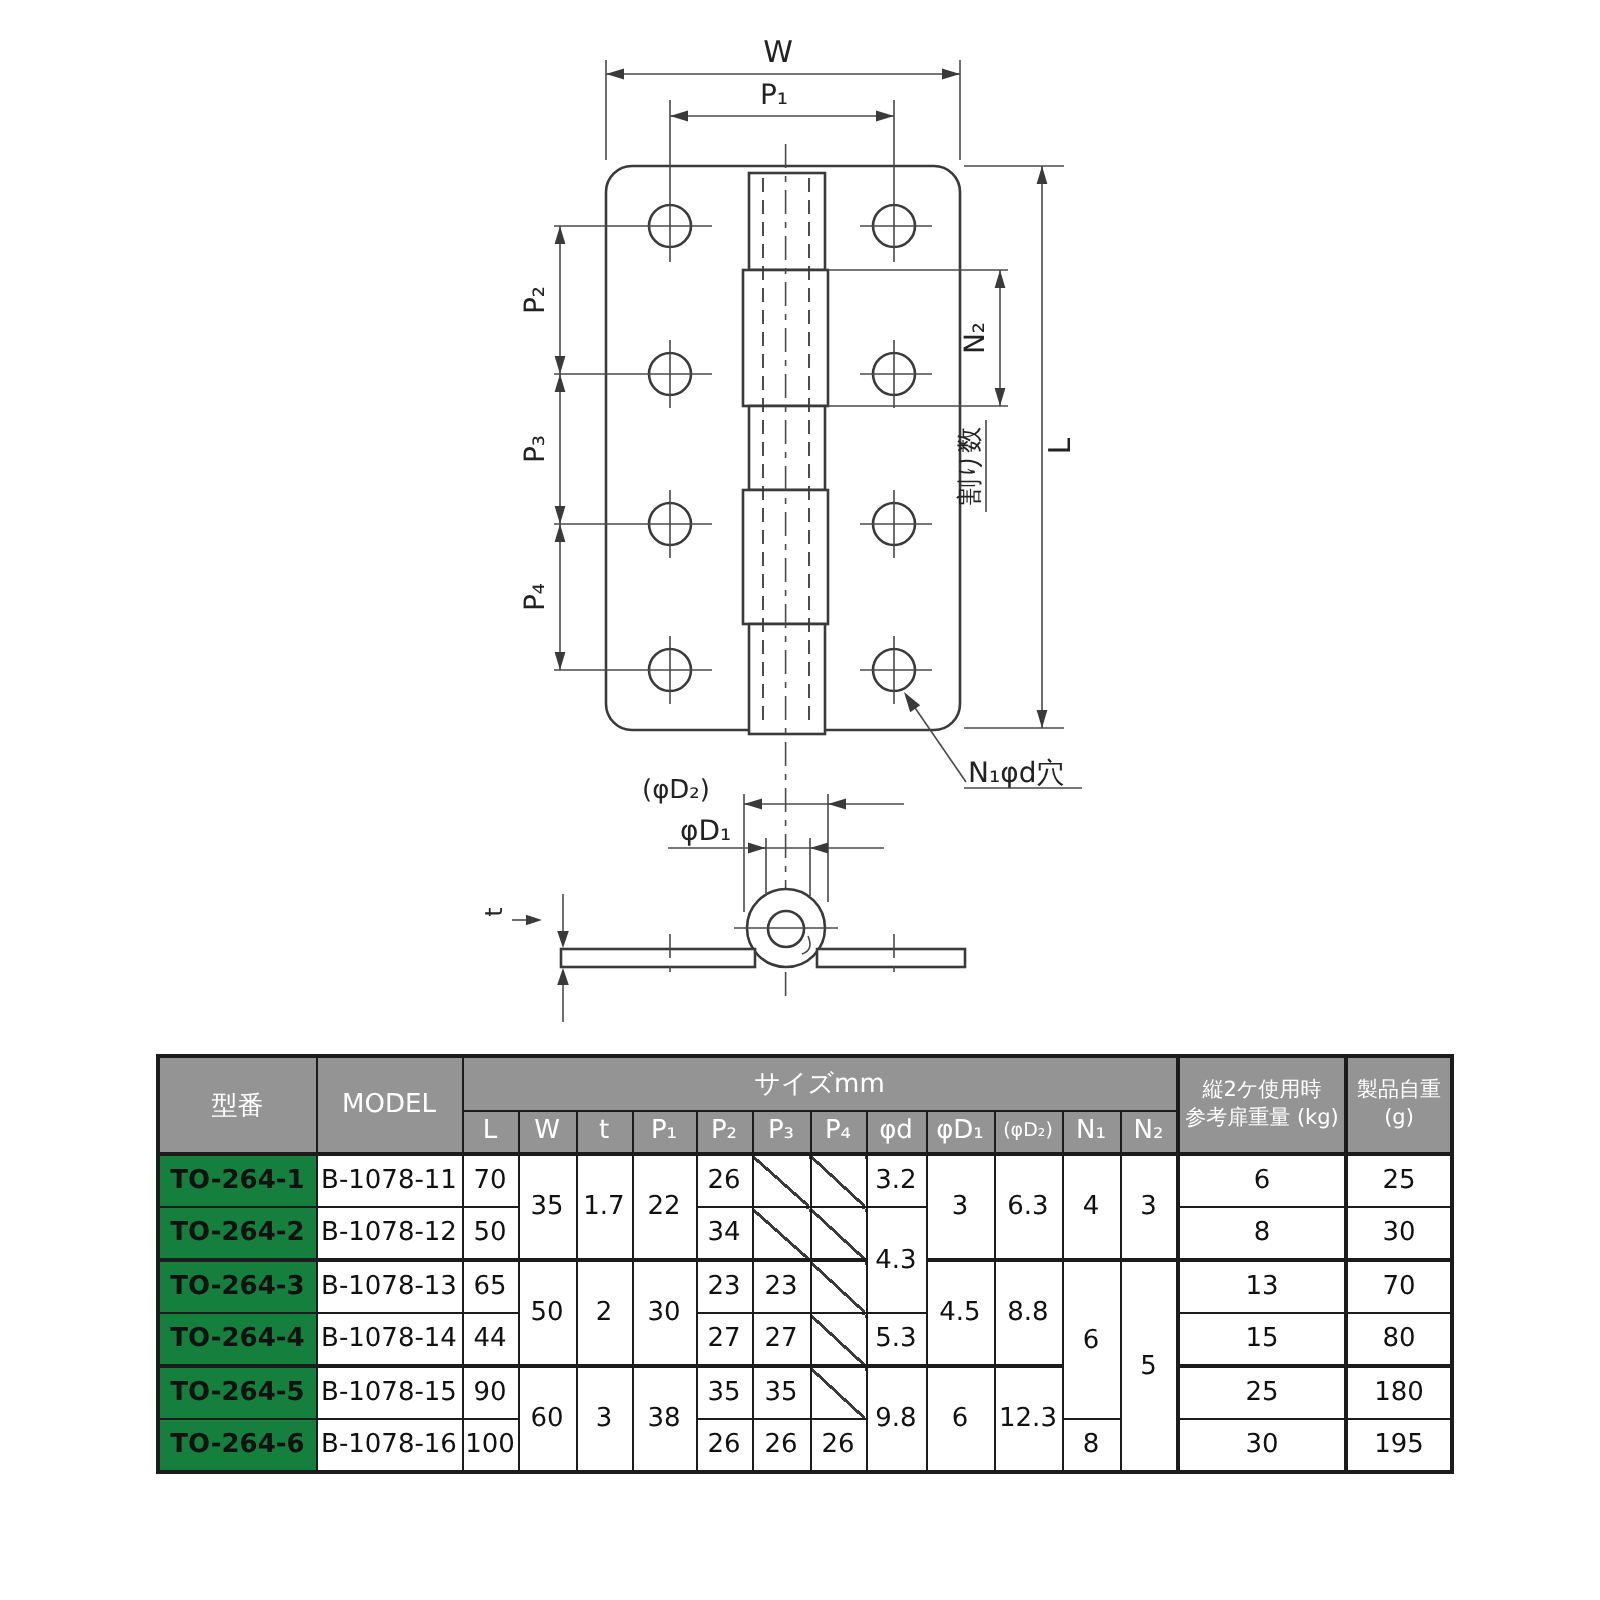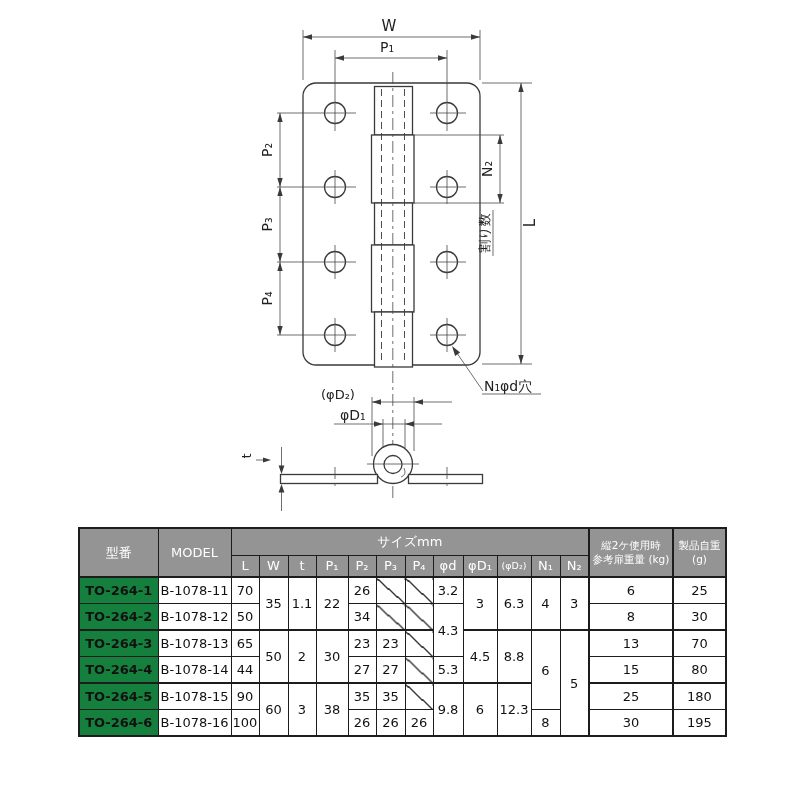--- a/index.html
+++ b/index.html
@@ -233,21 +233,21 @@
         <th>N₁</th>
         <th>N₂</th>
       </tr>
     </thead>
     <tbody>
       <tr>
         <td class="mno">TO-264-1</td>
         <td>B-1078-11</td>
         <td>70</td>
         <td rowspan="2">35</td>
-        <td rowspan="2">1.1</td>
+        <td rowspan="2">1.7</td>
         <td rowspan="2">22</td>
         <td>26</td>
         <td class="slash"></td>
         <td class="slash"></td>
         <td>3.2</td>
         <td rowspan="2">3</td>
         <td rowspan="2">6.3</td>
         <td rowspan="2">4</td>
         <td rowspan="2">3</td>
         <td class="thickL">6</td>

